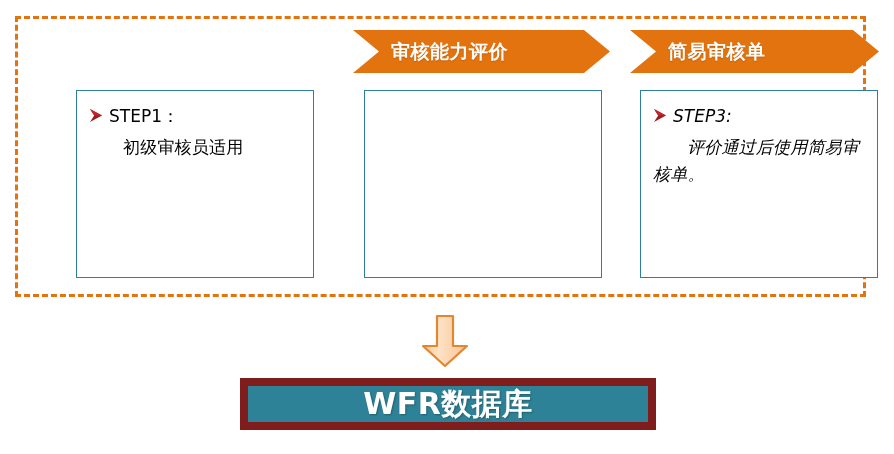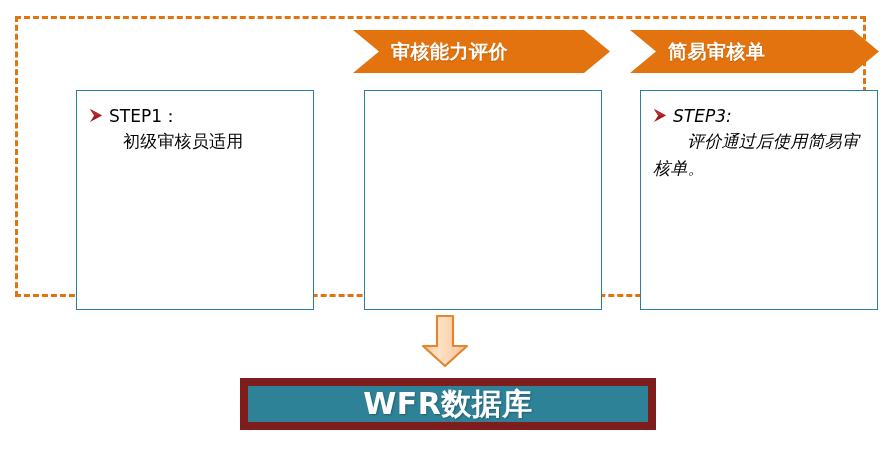--- a/index.html
+++ b/index.html
@@ -69,21 +69,21 @@
     left: 630px;
     width: 249px;
     padding-left: 38px;
     clip-path: polygon(0 0, calc(100% - 26px) 0, 100% 50%, calc(100% - 26px) 100%, 0 100%, 26px 50%);
   }
 
   
   .step-box {
     position: absolute;
     top: 90px;
-    height: 220px;
+    height: 188px;
     border: 1px solid #2E7E9E;
     background: #ffffff;
     box-sizing: border-box;
     padding: 14px 10px 0 12px;
   }
   .step-box.c1 { left: 76px;  width: 238px; }
   .step-box.c2 { left: 364px; width: 238px; }
   .step-box.c3 { left: 640px; width: 238px; font-style: italic; }
 
   .step-head {
@@ -98,20 +98,21 @@
     margin-right: 5px;
     margin-top: 2px;
   }
   .step-title {
     font-size: 17px;
     color: #000000;
     font-family: "DejaVu Sans", "Liberation Sans", sans-serif;
     white-space: nowrap;
   }
   .step-body {
+    margin-top: 6px;
     font-size: 17px;
     color: #000000;
     line-height: 1.62;
     text-indent: 2em;
     text-align: left;
     letter-spacing: 0.2px;
   }
 
   
   .down-arrow {

